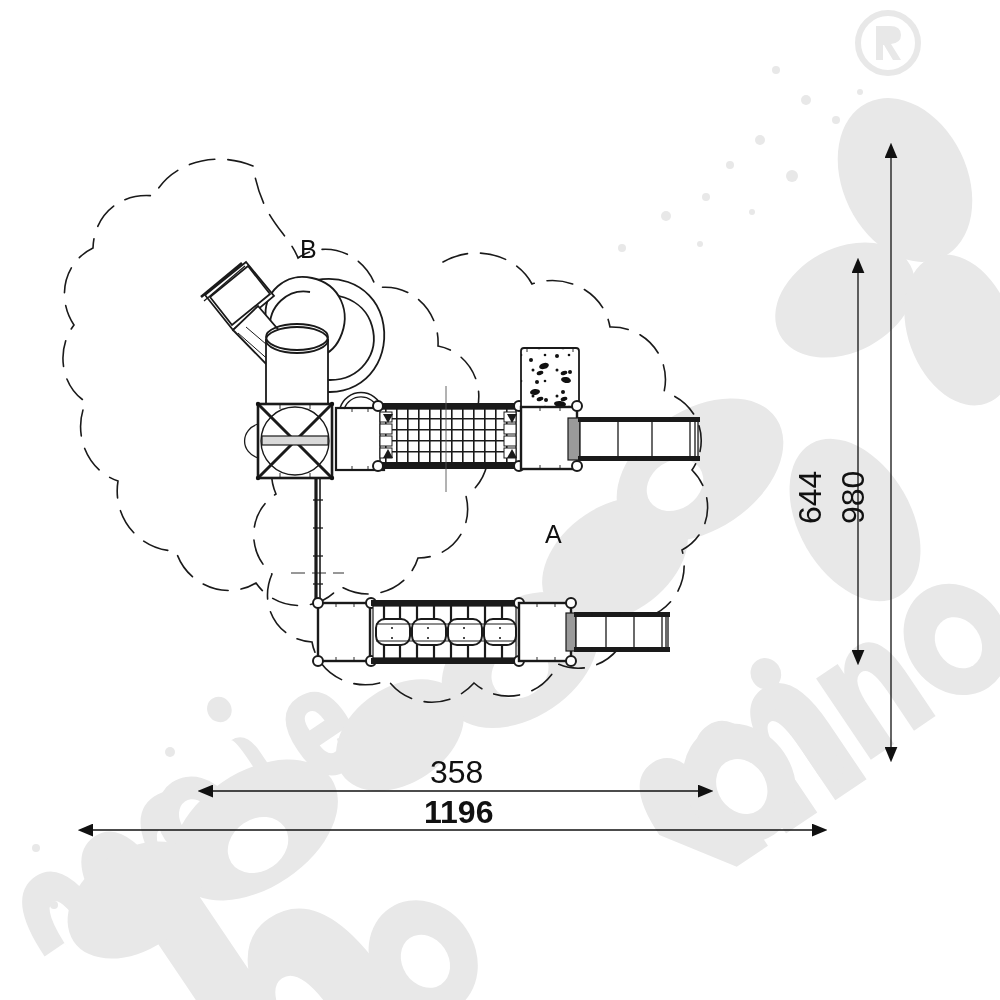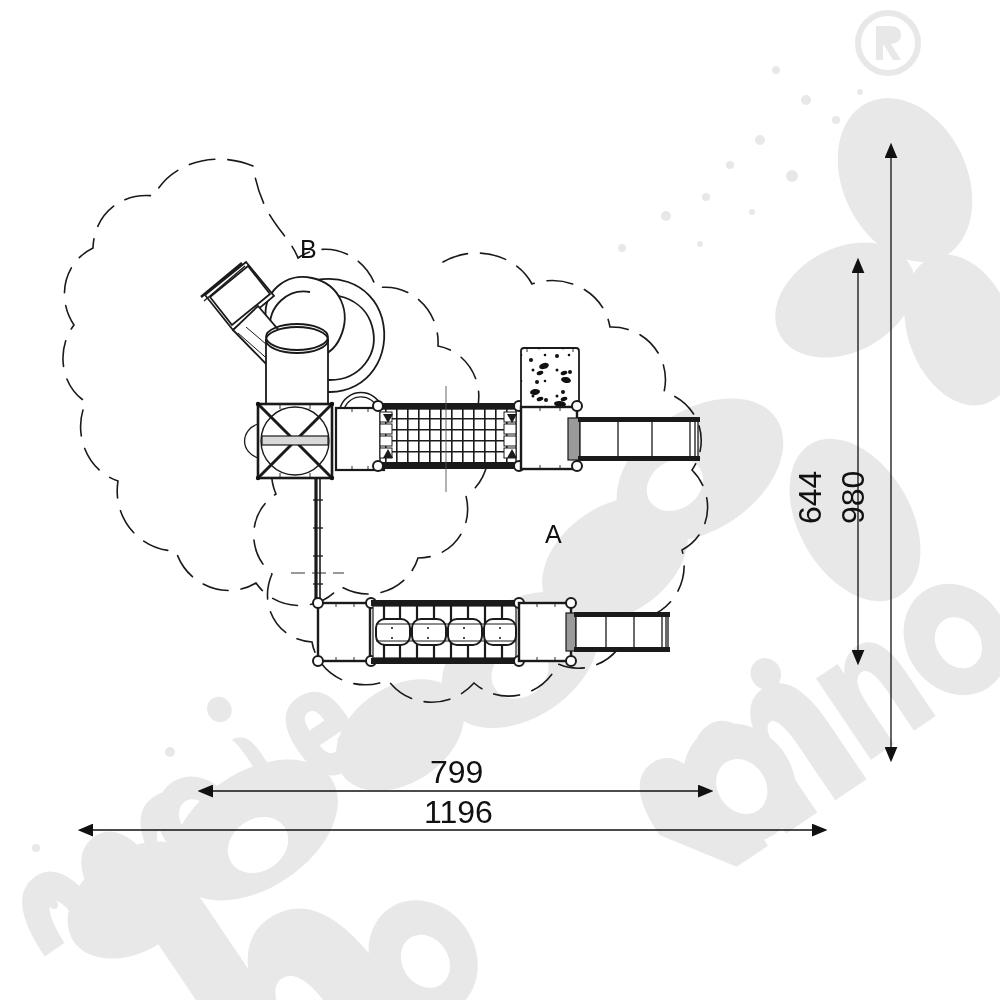--- a/index.html
+++ b/index.html
@@ -480,19 +480,19 @@
     </g>
 
     <g stroke="#111" stroke-width="1.3">
       <line x1="891" y1="157" x2="891" y2="748" marker-start="url(#ar-l)" marker-end="url(#ar-r)"></line>
     </g>
   </svg>
 
   <div class="label zone-label" style="left:300px; top:237px;">B</div>
   <div class="label zone-label" style="left:545px; top:522px;">A</div>
 
-  <div class="label dim-text" style="left:430px; top:756px;">799</div>
-  <div class="label dim-text" style="left:424px; top:796px;">1196</div>
+  <div class="label dim-text" style="left:430px; top:756px;">358</div>
+  <div class="label dim-text" style="left:424px; top:796px;font-weight:bold;">1196</div>
 
   <div class="label dim-text vert" style="left:826px; top:492px;">644</div>
   <div class="label dim-text vert" style="left:869px; top:492px;">980</div>
 
 </div>
 
 </body></html>

